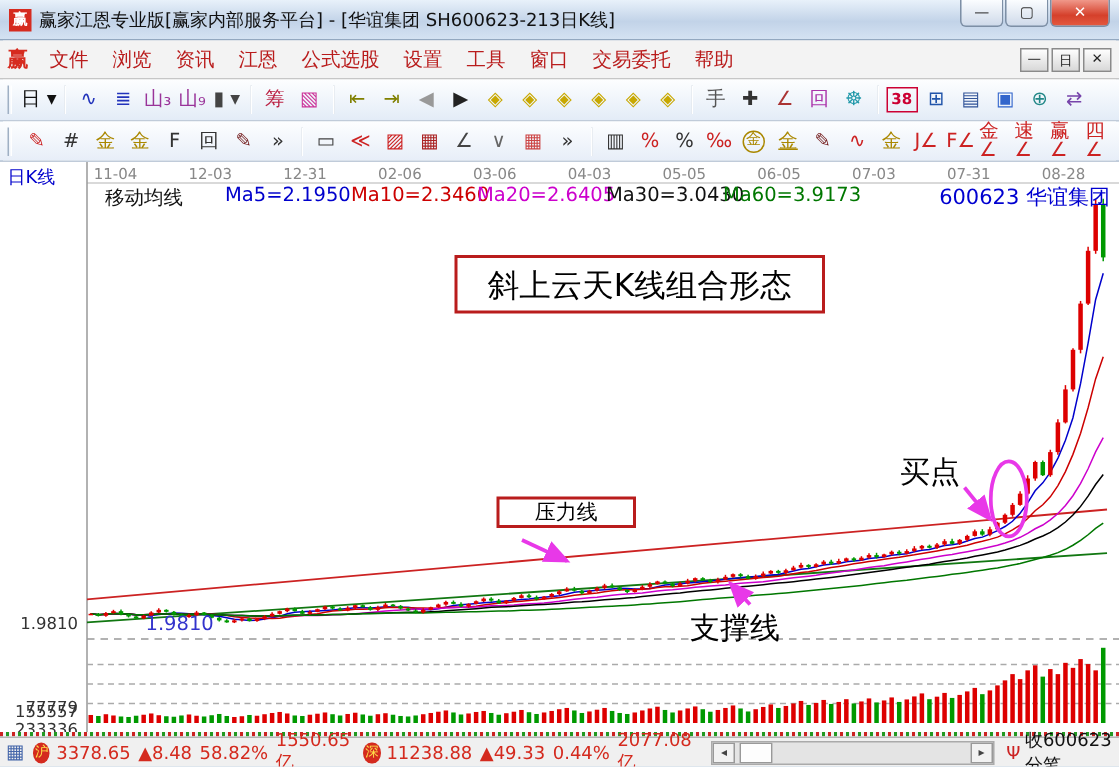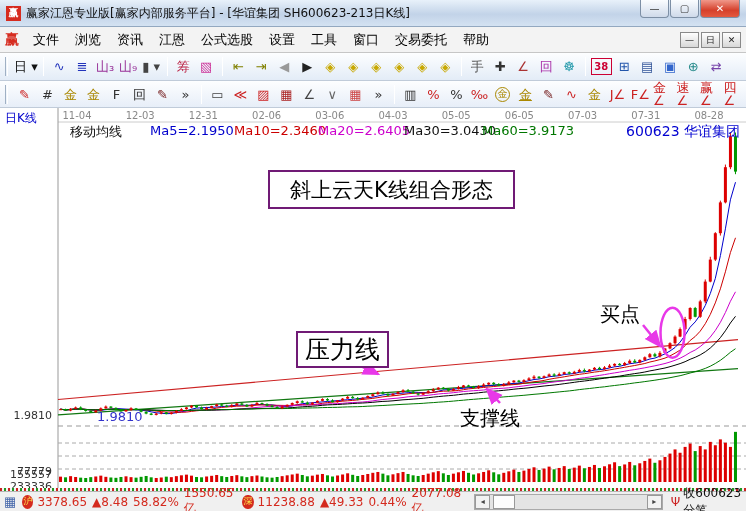--- a/index.html
+++ b/index.html
@@ -18,21 +18,21 @@
   #win-controls { position:absolute; right:6px; top:0; display:flex; }
   .wbtn { width:29px; height:18px; border:1px solid #7d8fa5; border-top:none; border-radius:0 0 4px 4px;
     background:linear-gradient(#fbfdff,#cfdaea); color:#333; font-size:10px; display:flex;
     align-items:center; justify-content:center; margin-left:1px; }
   .wbtn.close { width:40px; background:linear-gradient(#f0988a,#d5402b 60%,#e4593f); color:#fff; font-weight:bold; }
 
   
   #menubar { position:absolute; top:27px; left:0; width:746px; height:26px; background:#f3f3f3;
     border-bottom:1px solid #c6c6c6; display:flex; align-items:center; padding-left:5px; }
   #menu-logo { color:#d62b1f; font-weight:bold; font-size:14px; margin-right:6px; }
-  .menu-item { padding:3px 8px; font-size:13px; color:#000000; cursor:default; }
+  .menu-item { padding:3px 8px; font-size:13px; color:#b91c1c; cursor:default; }
   #child-controls { position:absolute; right:5px; top:5px; display:flex; }
   .cbtn { width:19px; height:16px; border:1px solid #8a8a8a; background:linear-gradient(#fefefe,#d8d8d8);
     font-size:9px; display:flex; align-items:center; justify-content:center; margin-left:2px; color:#222; }
 
   
   #toolbar-main { position:absolute; top:53px; left:0; width:746px; height:28px;
     background:linear-gradient(#fdfeff,#e3ecf7); border-bottom:1px solid #c0cbd9;
     display:flex; align-items:center; padding-left:3px; }
   #toolbar-draw { position:absolute; top:81px; left:0; width:746px; height:27px;
     background:linear-gradient(#fdfeff,#e7eef8); border-bottom:1px solid #c0cbd9;
@@ -47,21 +47,21 @@
 
   
   #chart { position:absolute; top:108px; left:0; width:746px; height:380px; background:#fff; }
   #chart svg { position:absolute; top:0; left:0; }
   .axis-label { position:absolute; font-size:11px; color:#333; width:50px; text-align:right; }
   #pane-label { position:absolute; top:2px; left:5px; color:#0000cc; font-size:12px; }
   #legend { position:absolute; top:15px; left:0; width:746px; height:16px; font-size:13px; white-space:nowrap; }
   .leg { position:absolute; top:0; }
   #symbol-label { position:absolute; top:15px; right:6px; font-size:14px; color:#0000d0; white-space:nowrap; }
   .anno { position:absolute; color:#000; font-family:"DejaVu Sans","Liberation Sans",sans-serif; }
-  .anno-box { border:2px solid #701a75; background:#fff; display:flex; align-items:center; justify-content:center; }
+  .anno-box { border:2px solid #b91c1c; background:#fff; display:flex; align-items:center; justify-content:center;margin-left:35px; }
   #blue-price { position:absolute; color:#3333cc; font-size:13px; }
 
   
   #splitter { position:absolute; top:488px; left:0; width:746px; height:3px;
     background:repeating-linear-gradient(90deg,#cc2222 0 2px,#f4f4f4 2px 4px,#229922 4px 6px,#f4f4f4 6px 8px); }
   #statusbar { position:absolute; top:491px; left:0; width:746px; height:20px; background:#f0f0f0;
     border-top:1px solid #b5b5b5; display:flex; align-items:center; font-size:12px; color:#d22; padding-left:4px; }
   .badge { width:14px; height:14px; border-radius:50%; background:#d42a1e; color:#ffe24a; font-size:9px;
     display:inline-flex; align-items:center; justify-content:center; margin:0 4px; }
   .sb-num { margin-right:5px; color:#d42a1e; }
@@ -761,21 +761,21 @@
       <span>600623</span>
       <span>华谊集团</span>
     </div>
 
     <div class="axis-label" style="left:2px;top:301px;">1.9810</div>
     <div class="axis-label" style="left:2px;top:344px;margin-top:28px;">233336</div>
     <div class="axis-label" style="left:2px;top:360px;">155557</div>
     <div class="axis-label" style="left:2px;top:357px;">77779</div>
 
     <div class="anno anno-box" style="left:268px;top:62px;width:247px;height:39px;font-size:21px;">斜上云天K线组合形态</div>
-    <div class="anno anno-box" style="left:296px;top:223px;width:93px;height:37px;font-size:25px;">压力线</div>
+    <div class="anno anno-box" style="left:296px;top:223px;width:93px;height:21px;font-size:14px;">压力线</div>
     <div class="anno" style="left:460px;top:297px;font-size:20px;">支撑线</div>
     <div class="anno" style="left:600px;top:193px;font-size:20px;">买点</div>
     <div id="blue-price" style="left:97px;top:301px;">1.9810</div>
   </div>
 
   <div id="splitter"></div>
 
   <div id="statusbar">
     <span id="market-grid-icon">▦</span>
     <span class="badge">沪</span>

